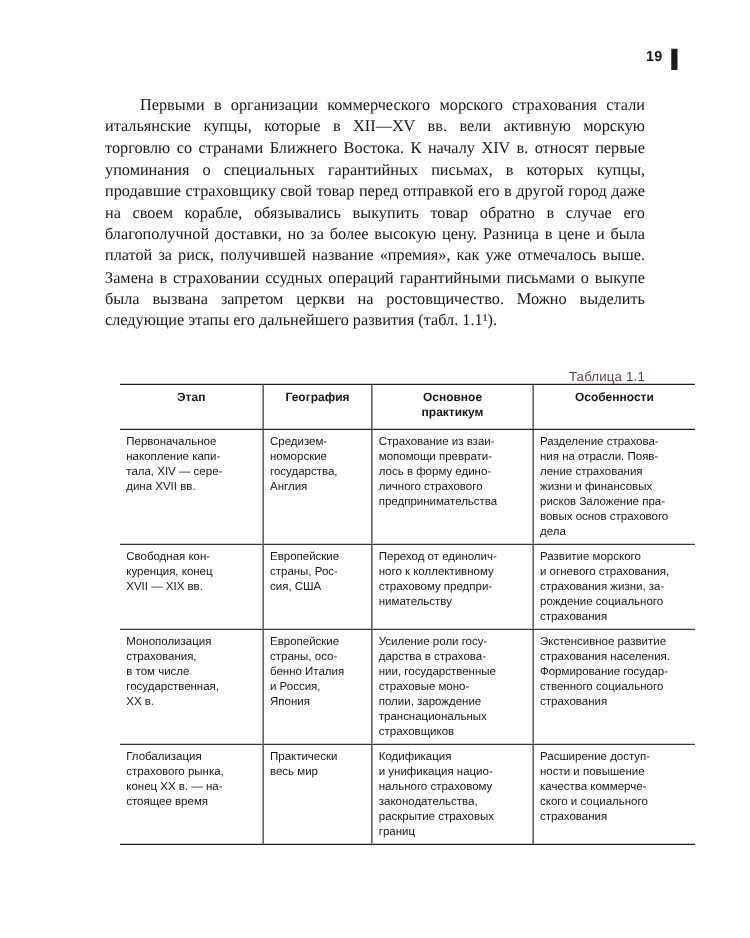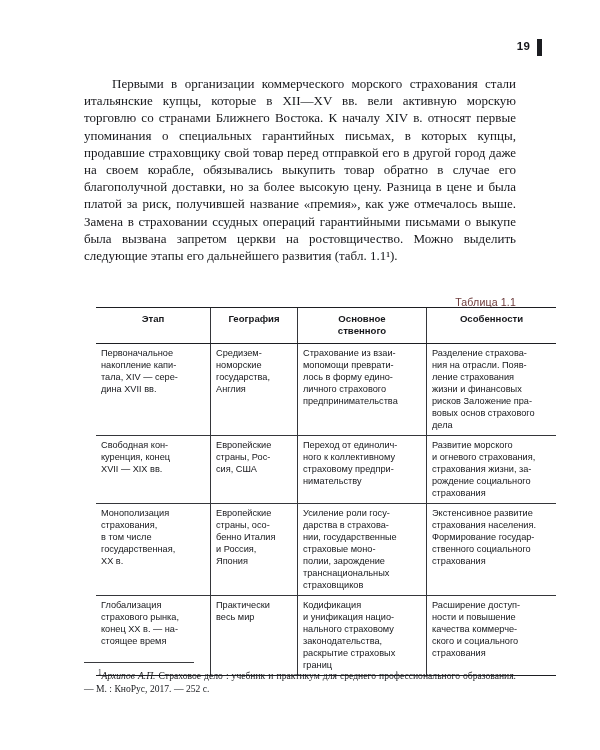--- a/index.html
+++ b/index.html
@@ -175,21 +175,21 @@
 
   <div class="table-number">Таблица 1.1</div>
 
 
   <table class="data-table">
     <thead>
       <tr>
         <th class="c0" style="white-space: pre-line;">Этап</th>
         <th class="c1" style="white-space: pre-line;">География</th>
         <th class="c2" style="white-space: pre-line;">Основное
-ственного</th>
+практикум</th>
         <th class="c3" style="white-space: pre-line;">Особенности</th>
       </tr>
     </thead>
     <tbody>
       <tr>
         <td class="c0" style="white-space: pre-line;">Первоначальное
 накопление капи-
 тала, XIV — сере-
 дина XVII вв.</td>
         <td class="c1" style="white-space: pre-line; margin-left: 22px;">Средизем-
@@ -265,18 +265,14 @@
 границ</td>
         <td class="c3" style="white-space: pre-line;">Расширение доступ-
 ности и повышение
 качества коммерче-
 ского и социального
 страхования</td>
       </tr>
     </tbody>
   </table>
 
-  <div class="footnote">
-    <div class="footnote-rule"></div>
-    <div class="footnote-text"><span class="footnote-marker">1</span><span class="footnote-author">Архипов А.П.</span><span> Страховое дело : учебник и практикум для среднего профессионального образования. — М. : КноРус, 2017. — 252 с.</span></div>
-  </div>
 
 </div>
 
 </body></html>

